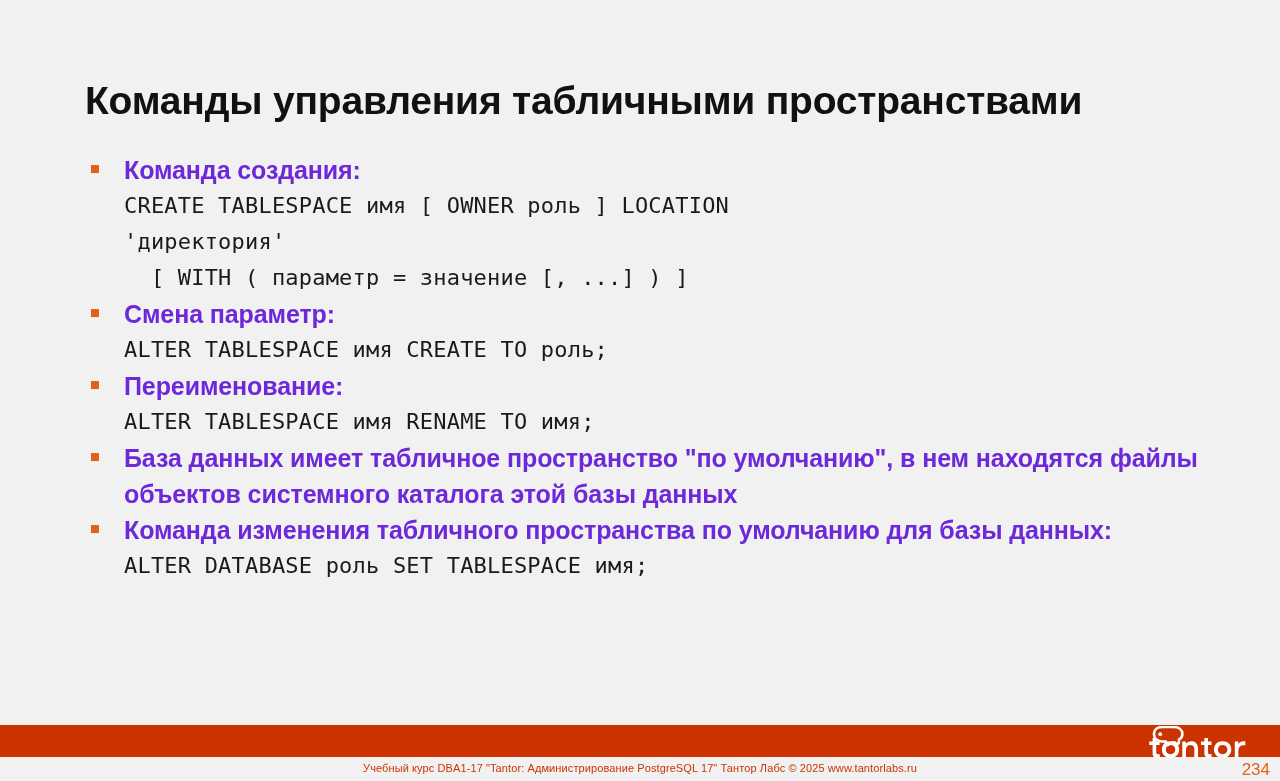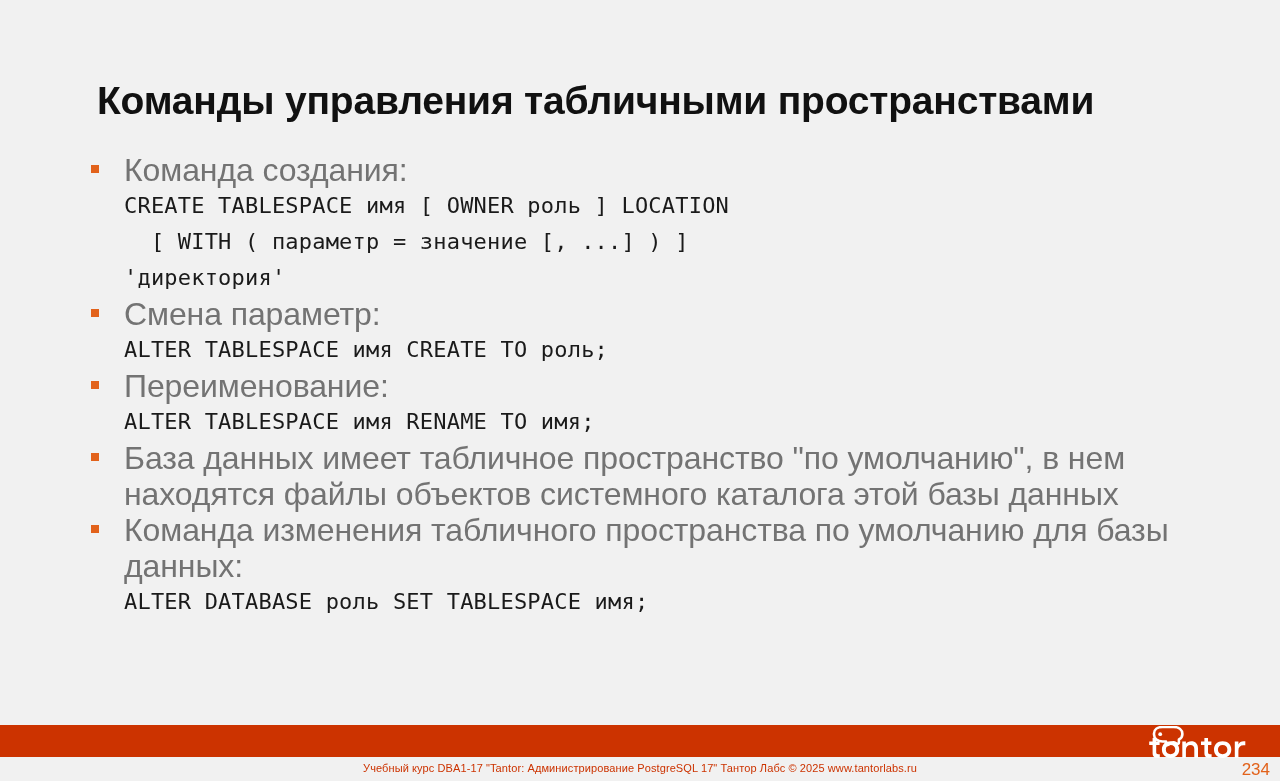--- a/index.html
+++ b/index.html
@@ -19,21 +19,21 @@
     position: relative;
     width: 1280px;
     height: 781px;
     background: #f1f1f1;
     box-sizing: border-box;
   }
 
   
   .slide-title {
     position: absolute;
-    left: 97px;
+    left: 85px;
     top: 52px;
     width: 1130px;
     font-family: "Liberation Sans", sans-serif;
     font-weight: bold;
     font-size: 39px;
     line-height: 46px;
     letter-spacing: -0.2px;
     color: #111111;
     white-space: nowrap;
   }
@@ -56,24 +56,25 @@
     position: absolute;
     left: 6px;
     top: 13px;
     width: 8px;
     height: 8px;
     background: #e2621b;
   }
 
   .bullet-text {
     font-family: "Liberation Sans", sans-serif;
-    font-size: 32px;
+    font-size: 25px;
     line-height: 36px;
-    color: #737373;
+    color: #6d28d9;
     letter-spacing: -0.1px;
+    font-weight: bold;
   }
 
   .code-line {
     font-family: "DejaVu Sans Mono", "Liberation Mono", monospace;
     font-size: 22px;
     line-height: 36px;
     color: #1a1a1a;
     white-space: pre;
     letter-spacing: 0.2px;
   }
@@ -143,22 +144,22 @@
 <div class="slide">
 
   <h1 class="slide-title">Команды управления табличными пространствами</h1>
 
   <div class="body-area">
 
     <div class="bullet-block">
       <span class="bullet-marker"></span>
       <div class="bullet-text">Команда создания:</div>
       <div class="code-line">CREATE TABLESPACE имя [ OWNER роль ] LOCATION</div>
+      <div class="code-line">'директория'</div>
       <div class="code-line code-indent">  [ WITH ( параметр = значение [, ...] ) ]</div>
-      <div class="code-line">'директория'</div>
     </div>
 
     <div class="bullet-block">
       <span class="bullet-marker"></span>
       <div class="bullet-text">Смена параметр:</div>
       <div class="code-line">ALTER TABLESPACE имя CREATE TO роль;</div>
     </div>
 
     <div class="bullet-block">
       <span class="bullet-marker"></span>

